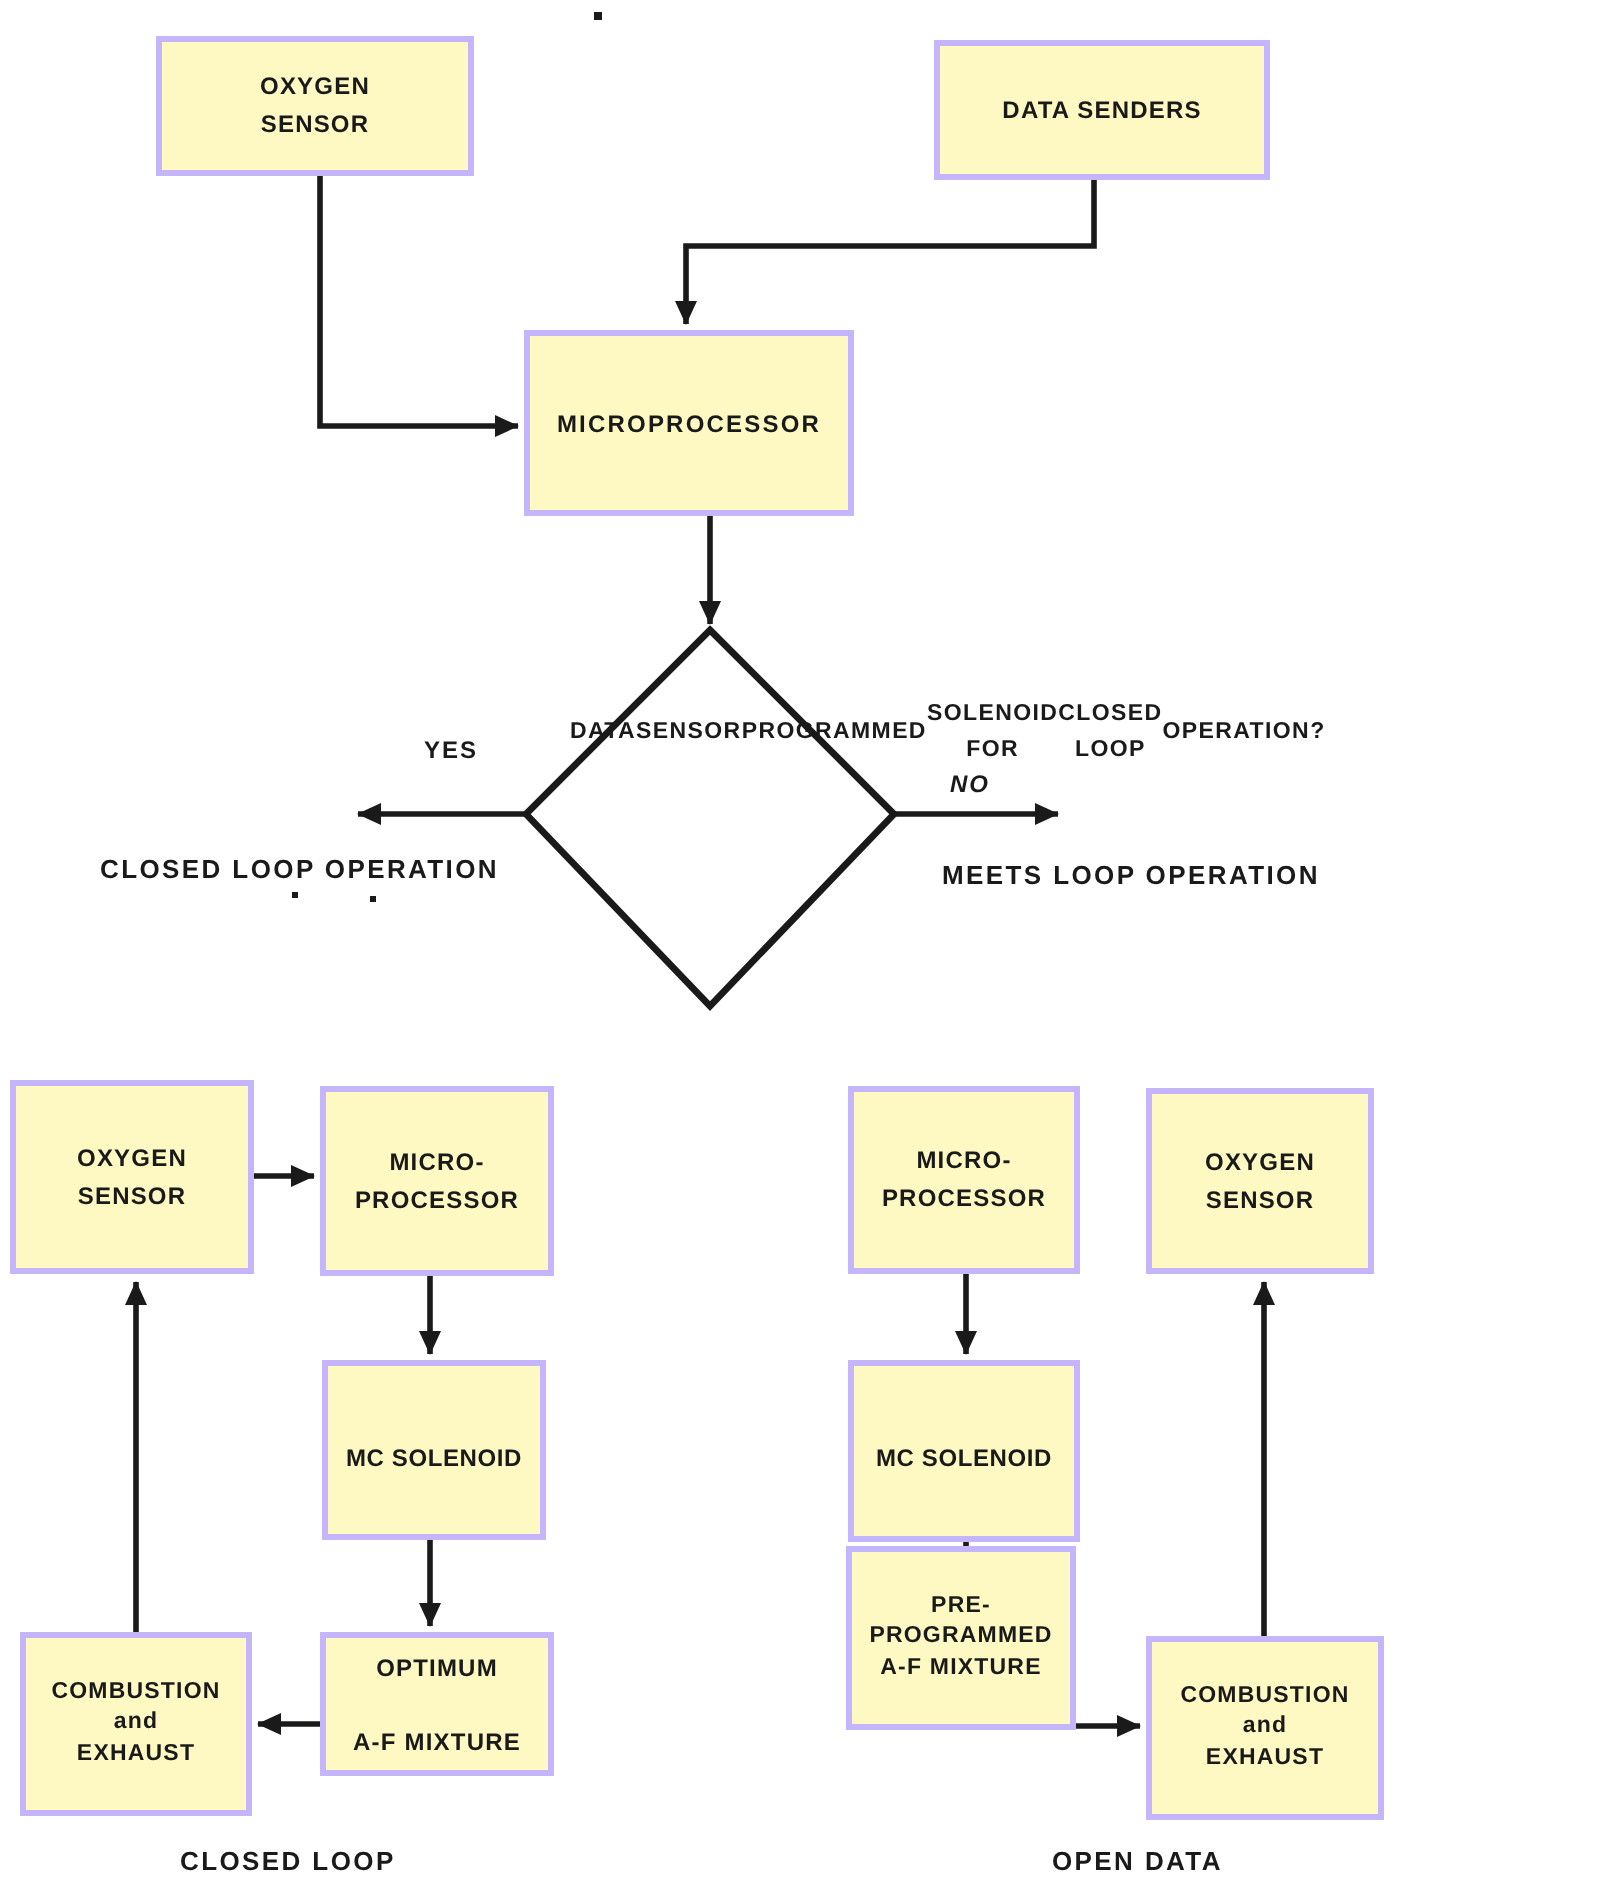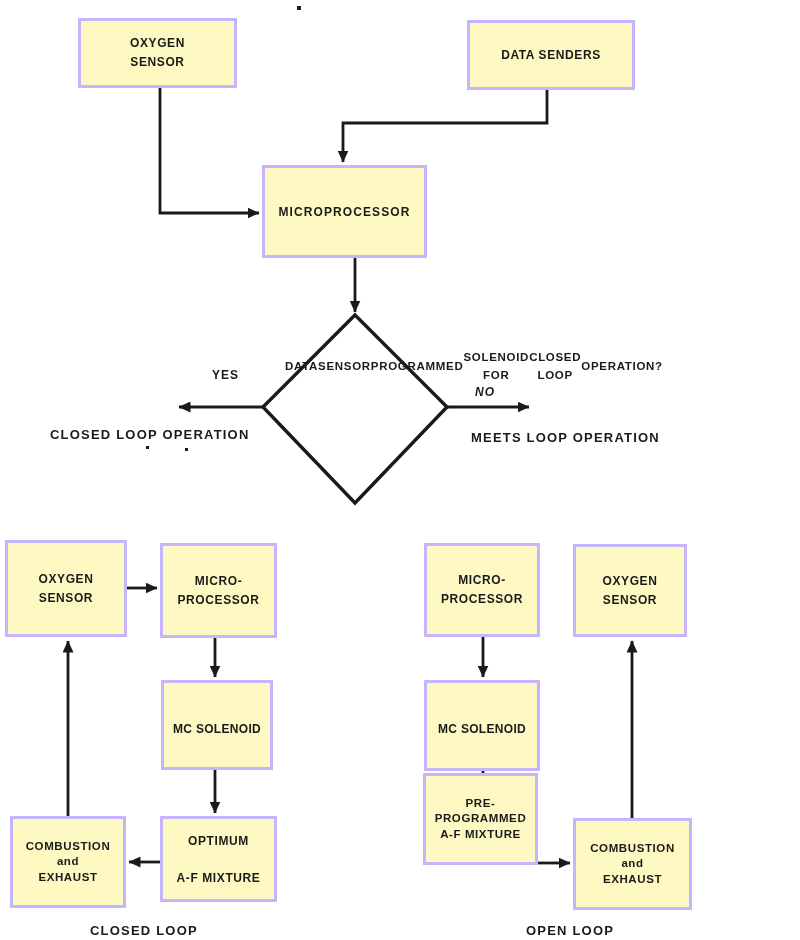--- a/index.html
+++ b/index.html
@@ -99,21 +99,21 @@
   <div class="box topalign" style="left:161px; top:680px; width:112px; height:90px; letter-spacing:0.3px;">
     <span>MC SOLENOID</span>
   </div>
 
   <div class="box lh16" style="left:10px; top:816px; width:116px; height:92px;">
     <span>COMBUSTION</span>
     <span>and</span>
     <span>EXHAUST</span>
   </div>
 
-  <div class="box" style="left:160px; top:816px; width:117px; height:86px;gap:19px;">
+  <div class="box" style="left:160px; top:816px; width:117px; height:72px;gap:19px;">
     <span>OPTIMUM</span>
     <span>A-F MIXTURE</span>
   </div>
 
   <div class="lbl big" style="left:90px; top:923px;">CLOSED LOOP</div>
 
   <div class="box lh19" style="left:424px; top:543px; width:116px; height:94px;">
     <span>MICRO-</span>
     <span>PROCESSOR</span>
   </div>
@@ -132,19 +132,19 @@
     <span>PROGRAMMED</span>
     <span>A-F MIXTURE</span>
   </div>
 
   <div class="box lh16" style="left:573px; top:818px; width:119px; height:92px;">
     <span>COMBUSTION</span>
     <span>and</span>
     <span>EXHAUST</span>
   </div>
 
-  <div class="lbl big" style="left:526px; top:923px;">OPEN LOOP</div>
+  <div class="lbl big" style="left:526px; top:923px;">OPEN DATA</div>
 
   <div class="dot" style="left:297px; top:6px; width:4px; height:4px;"></div>
   <div class="dot" style="left:146px; top:446px; width:3px; height:3px;"></div>
   <div class="dot" style="left:185px; top:448px; width:3px; height:3px;"></div>
 
 </div>
 
 </body></html>

